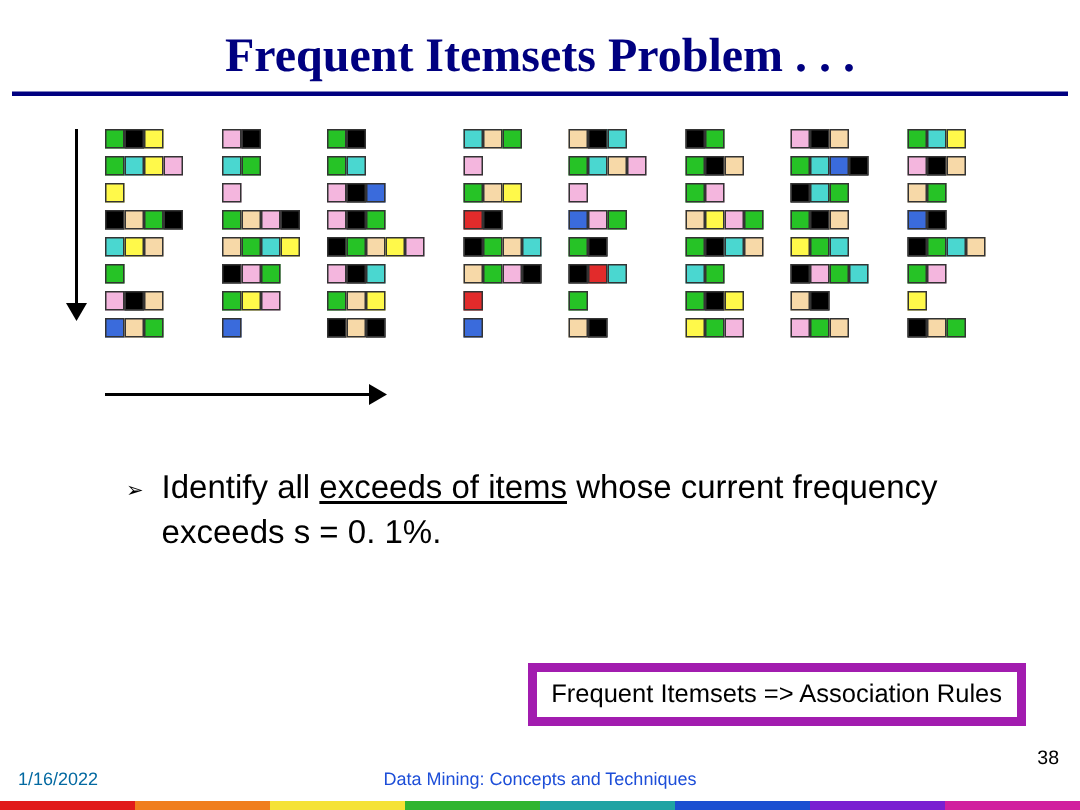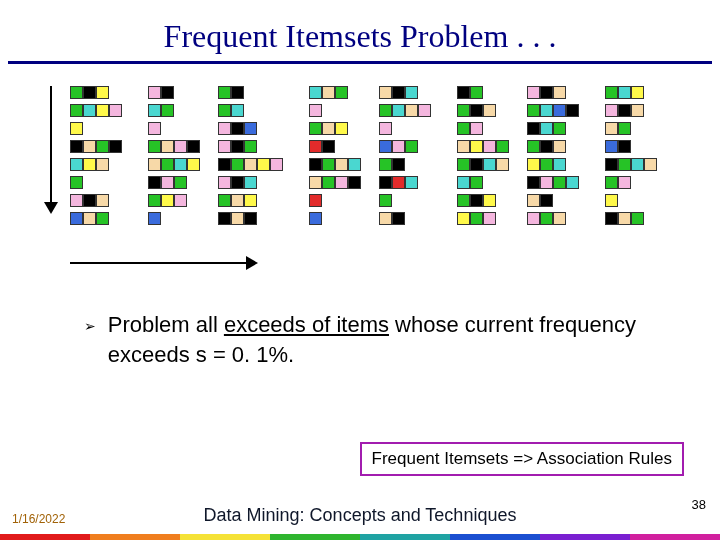--- a/index.html
+++ b/index.html
@@ -1,21 +1,21 @@
 <!DOCTYPE html>
 <html><head>
 <meta charset="utf-8">
 <style>
   * { box-sizing: border-box; margin: 0; padding: 0; }
   html, body { width: 720px; height: 540px; font-family: Georgia, 'Times New Roman', serif; background: #fff; overflow: hidden; }
   .slide { width: 720px; height: 540px; position: relative; }
 
   .title {
     font-family: Georgia, serif;
-    font-weight: normal;
+    font-weight: bold;
     color: #000080;
     font-size: 32px;
     text-align: center;
     padding-top: 18px;
     padding-bottom: 6px;
   }
   .rule-dark { height: 3px; background: #000080; margin-left: 8px; margin-right: 8px; }
 
   .graphic {
     position: relative;
@@ -72,35 +72,35 @@
     line-height: 1.35;
   }
   .bullet-mark {
     font-size: 14px; padding-top:7px;
   }
   .ul { text-decoration: underline; }
 
   .box {
     position:absolute;
     right: 36px; top: 442px;
-    border:2px solid #a21caf;
+    border:6px solid #a21caf;
     font-family: Verdana, Arial, sans-serif;
     font-size: 17px;
     padding: 5px 10px;
     background:#fff;
   }
 
   .footer-date {
     position:absolute; left:12px; bottom:14px;
-    font-family: Arial, sans-serif; font-size:12px; color:#a16207;
+    font-family: Arial, sans-serif; font-size:12px; color:#0369a1;
   }
   .footer-center {
     position:absolute; left:0; right:0; bottom:14px;
     text-align:center;
-    font-family: Arial, sans-serif; font-size:18px; color:#0f172a;
+    font-family: Arial, sans-serif; font-size:12px; color:#1d4ed8;
   }
   .footer-page {
     position:absolute; right:14px; bottom:28px;
     font-family: Arial, sans-serif; font-size:13px; color:#000;
   }
 
   .rainbow {
     position:absolute; left:0; right:0; bottom:0; height:6px;
     display:flex;
   }
@@ -448,21 +448,21 @@
             </div>
           </div>
         </div>
       </div>
   </div>
 
 
   <div class="bullet-block">
     <div class="bullet-mark">➢</div>
     <div>
-      <span>Problem all </span><span class="ul">exceeds of items</span><span> whose current frequency exceeds  s = 0. 1%.</span>
+      <span>Identify all </span><span class="ul">exceeds of items</span><span> whose current frequency exceeds  s = 0. 1%.</span>
     </div>
   </div>
 
   <div class="box">Frequent Itemsets =&gt; Association Rules</div>
 
   <div class="footer-date">1/16/2022</div>
   <div class="footer-center">Data Mining: Concepts and Techniques</div>
   <div class="footer-page">38</div>
 
   <div class="rainbow" id="rainbow">

